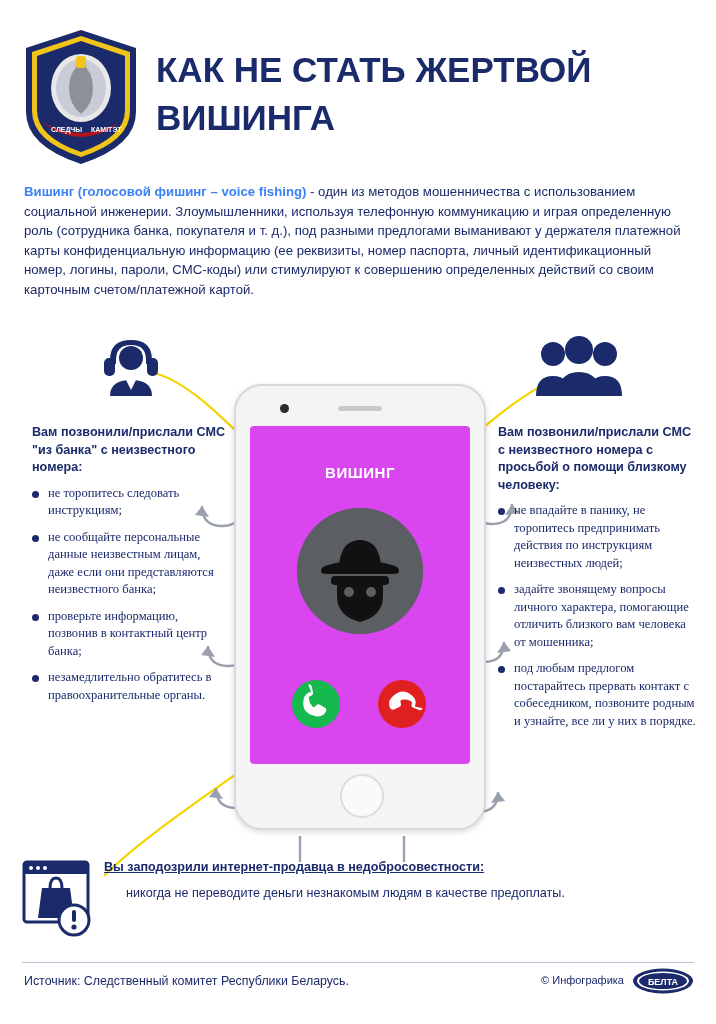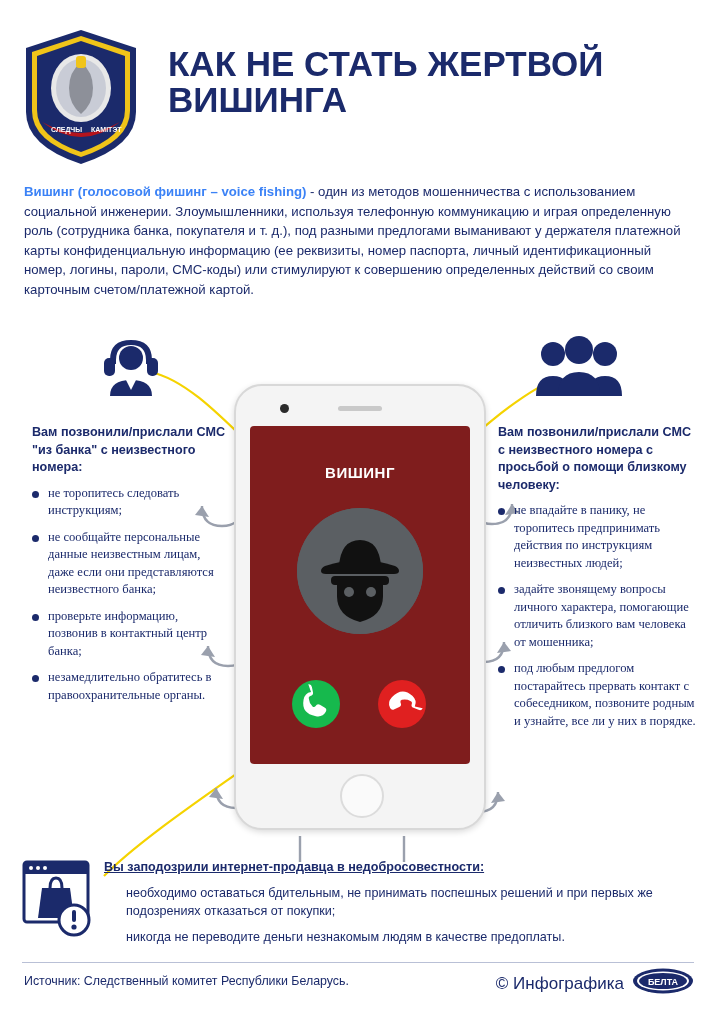--- a/index.html
+++ b/index.html
@@ -35,25 +35,25 @@
     position: absolute;
     left: 18px;
     top: 8px;
     width: 126px;
     height: 142px;
   }
   .emblem svg { display: block; }
 
   .title {
     position: absolute;
-    left: 168px;
+    left: 156px;
     top: 28px;
     width: 530px;
     font-size: 35px;
-    line-height: 36px;
+    line-height: 48px;
     font-weight: bold;
     color: #1b2a6b;
     letter-spacing: 0px;
   }
 
   
   .intro {
     position: absolute;
     left: 24px;
     top: 182px;
@@ -101,21 +101,21 @@
     height: 9px;
     background: #2b2b2b;
     border-radius: 50%;
   }
   .phone-screen {
     position: absolute;
     left: 14px;
     top: 40px;
     width: 220px;
     height: 338px;
-    background: #7f1d1d;
+    background: #d946ef;
     border-radius: 4px;
     overflow: hidden;
   }
   .phone-home {
     position: absolute;
     left: 50%;
     bottom: 10px;
     width: 40px;
     height: 40px;
     margin-left: -20px;
@@ -247,21 +247,21 @@
     left: 24px;
     top: 974px;
     font-size: 12.4px;
     color: #1b2a6b;
     text-align: center;
   }
   .footer-right {
     position: absolute;
     right: 92px;
     top: 974px;
-    font-size: 17px;
+    font-size: 11px;
     color: #1b2a6b;
   }
   .belta {
     position: absolute;
     right: 22px;
     top: 968px;
     width: 62px;
     height: 26px;
     text-align: center;
   }
@@ -414,21 +414,20 @@
       <path d="M20 32 l28 0 l4 30 l-36 0 z" fill="#1b2a6b"></path>
       <path d="M28 32 q0 -10 6 -10 q6 0 6 10" fill="none" stroke="#1b2a6b" stroke-width="3"></path>
       <circle cx="52" cy="64" r="15" fill="#ffffff" stroke="#1b2a6b" stroke-width="3"></circle>
       <rect x="50" y="54" width="4" height="12" rx="2" fill="#1b2a6b"></rect>
       <circle cx="52" cy="71" r="2.6" fill="#1b2a6b"></circle>
     </svg>
   </div>
 
   <div class="bottom">
     <div class="bottom-head">Вы заподозрили интернет-продавца в недобросовестности:</div>
-    <div class="bottom-line">необходимо оставаться бдительным, не принимать поспешных решений и при первых же подозрениях отказаться от покупки;</div>
     <div class="bottom-line">никогда не переводите деньги незнакомым людям в качестве предоплаты.</div>
   </div>
 
   <div class="footer-rule"></div>
   <div class="footer-left">Источник: Следственный комитет Республики Беларусь.</div>
   <div class="footer-right">© Инфографика</div>
   <div class="belta">
     <svg width="62" height="26" viewBox="0 0 62 26">
       <ellipse cx="31" cy="13" rx="30" ry="12.5" fill="#1b2a6b"></ellipse>
       <ellipse cx="31" cy="13" rx="26" ry="9.5" fill="#ffffff"></ellipse>

